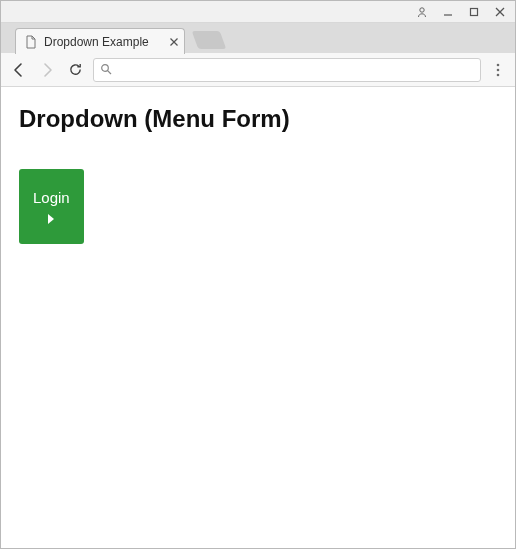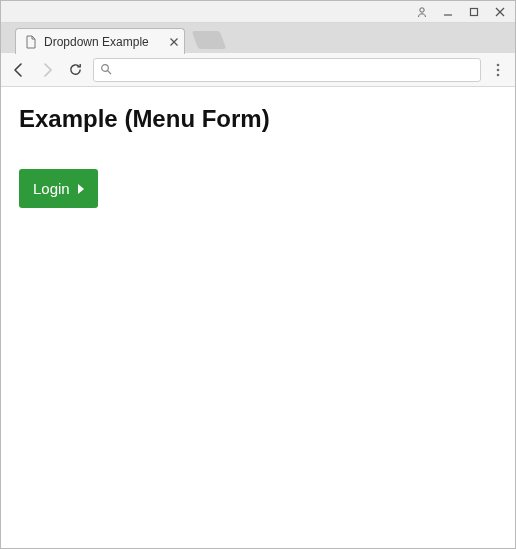--- a/index.html
+++ b/index.html
@@ -122,27 +122,28 @@
       font-weight: 700;
       color: #111;
       margin-bottom: 36px;
       font-family: "Segoe UI", Arial, sans-serif;
     }
     .login-btn {
       background: #2e9a3a;
       color: #fff;
       border: none;
       border-radius: 3px;
-      padding: 11px 14px;
+      padding: 20px 14px;
       font-size: 15px;
       display: inline-flex;
       align-items: center;
       gap: 8px;
       cursor: pointer;
       font-family: inherit;
+      flex-direction: column;
     }
     .login-btn .caret {
       display: inline-flex; align-items: center; justify-content: center;
     }
   </style>
 </head>
 <body>
 
 <div class="window">
 
@@ -219,21 +220,21 @@
     <div class="menu-dots">
       <svg width="4" height="14" viewBox="0 0 4 14">
           <circle cx="2" cy="2" r="1.3" fill="#6b6b6b"></circle>
           <circle cx="2" cy="7" r="1.3" fill="#6b6b6b"></circle>
           <circle cx="2" cy="12" r="1.3" fill="#6b6b6b"></circle>
         </svg>
     </div>
   </div>
 
   <div class="page">
-    <h2>Example (Menu Form)</h2>
+    <h2>Dropdown (Menu Form)</h2>
     <button class="login-btn">
       <span>Login</span>
       <span class="caret">
         <svg width="6" height="10" viewBox="0 0 6 10">
             <path d="M0 0l6 5-6 5z" fill="#fff"></path>
           </svg>
       </span>
     </button>
   </div>
 

